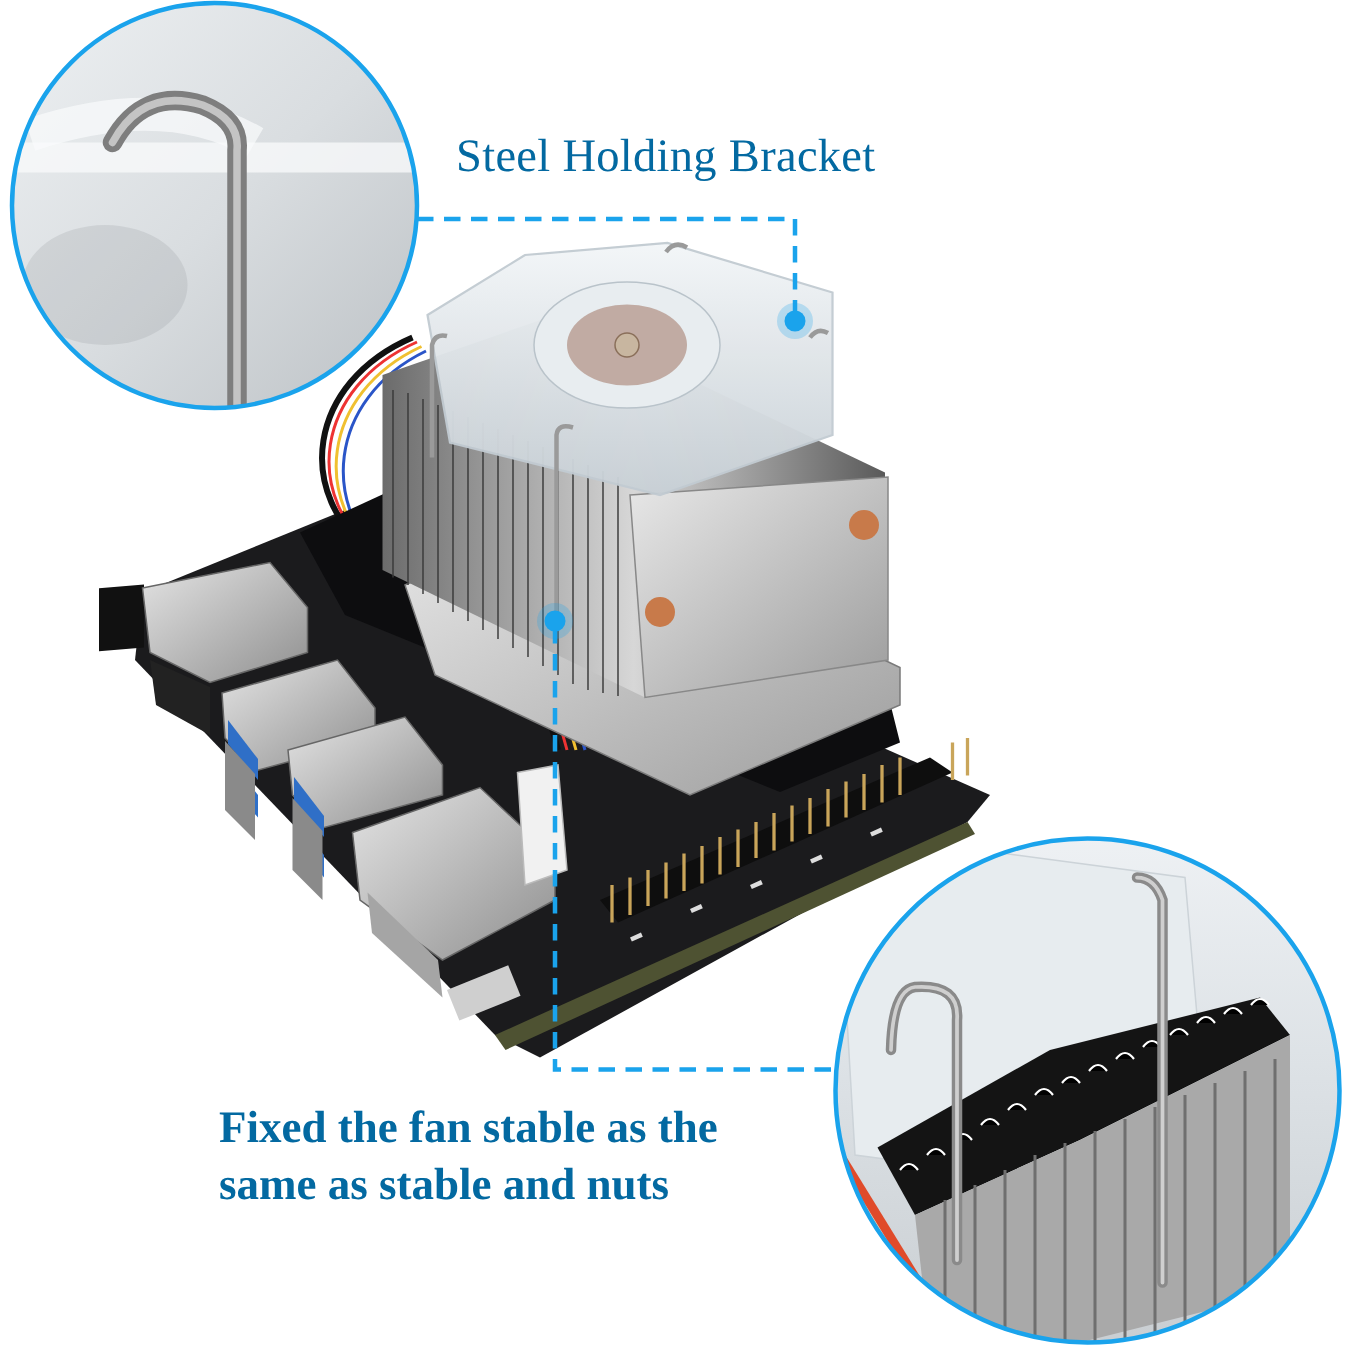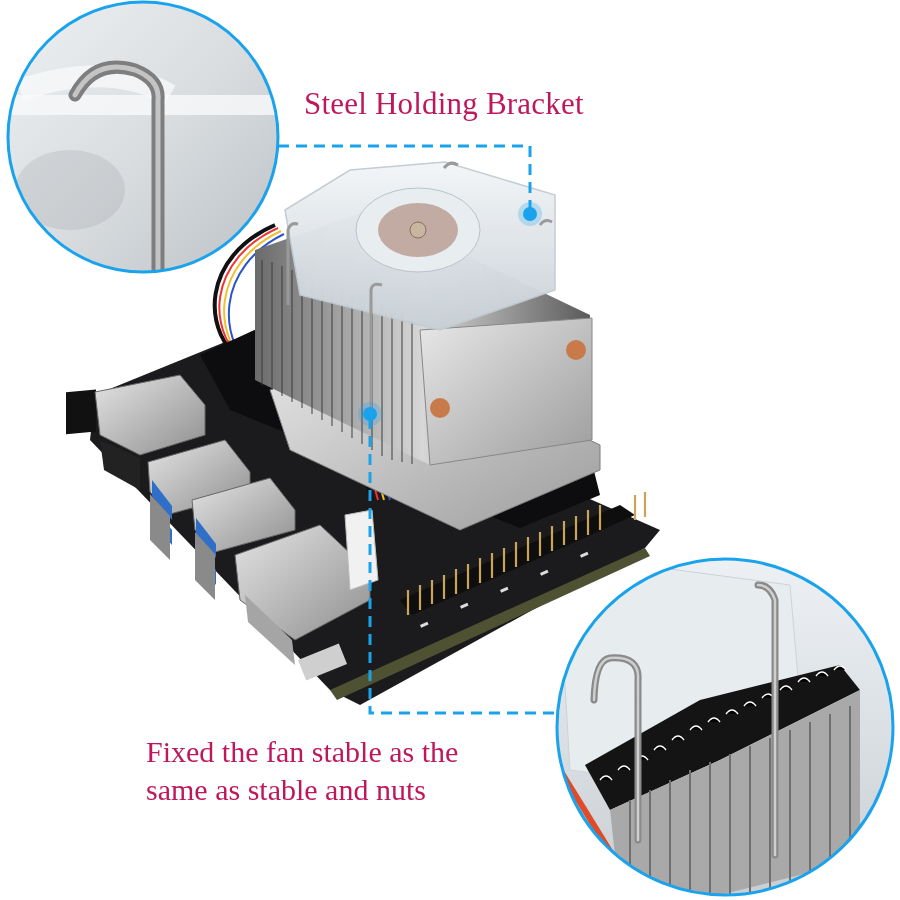--- a/index.html
+++ b/index.html
@@ -1,19 +1,19 @@
 <!DOCTYPE html>
 <html><head>
 <meta charset="utf-8">
 <style>
   html,body{margin:0;padding:0;background:#ffffff;}
   body{width:900px;height:900px;position:relative;overflow:hidden;font-family:"Liberation Serif","DejaVu Serif",serif;}
-  .caption{position:absolute;color:#be185d;font-family:"Liberation Serif","DejaVu Serif",serif;}
+  .caption{position:absolute;color:#0369a1;font-family:"Liberation Serif","DejaVu Serif",serif;}
   #cap-top{left:304px;top:86px;font-size:31px;letter-spacing:0.2px;white-space:nowrap;}
-  #cap-bottom{left:146px;top:733px;font-size:30px;line-height:38px;width:400px;}
+  #cap-bottom{left:146px;top:733px;font-size:30px;line-height:38px;width:400px;font-weight:bold;}
   svg{position:absolute;left:0;top:0;}
 </style>
 </head>
 <body>
 
 <svg width="900" height="900" viewBox="0 0 900 900">
   <defs>
     <linearGradient id="fin" x1="0" y1="0" x2="1" y2="0">
       <stop offset="0" stop-color="#6b6b6b"></stop>
         <stop offset="0.5" stop-color="#d7d7d7"></stop>

